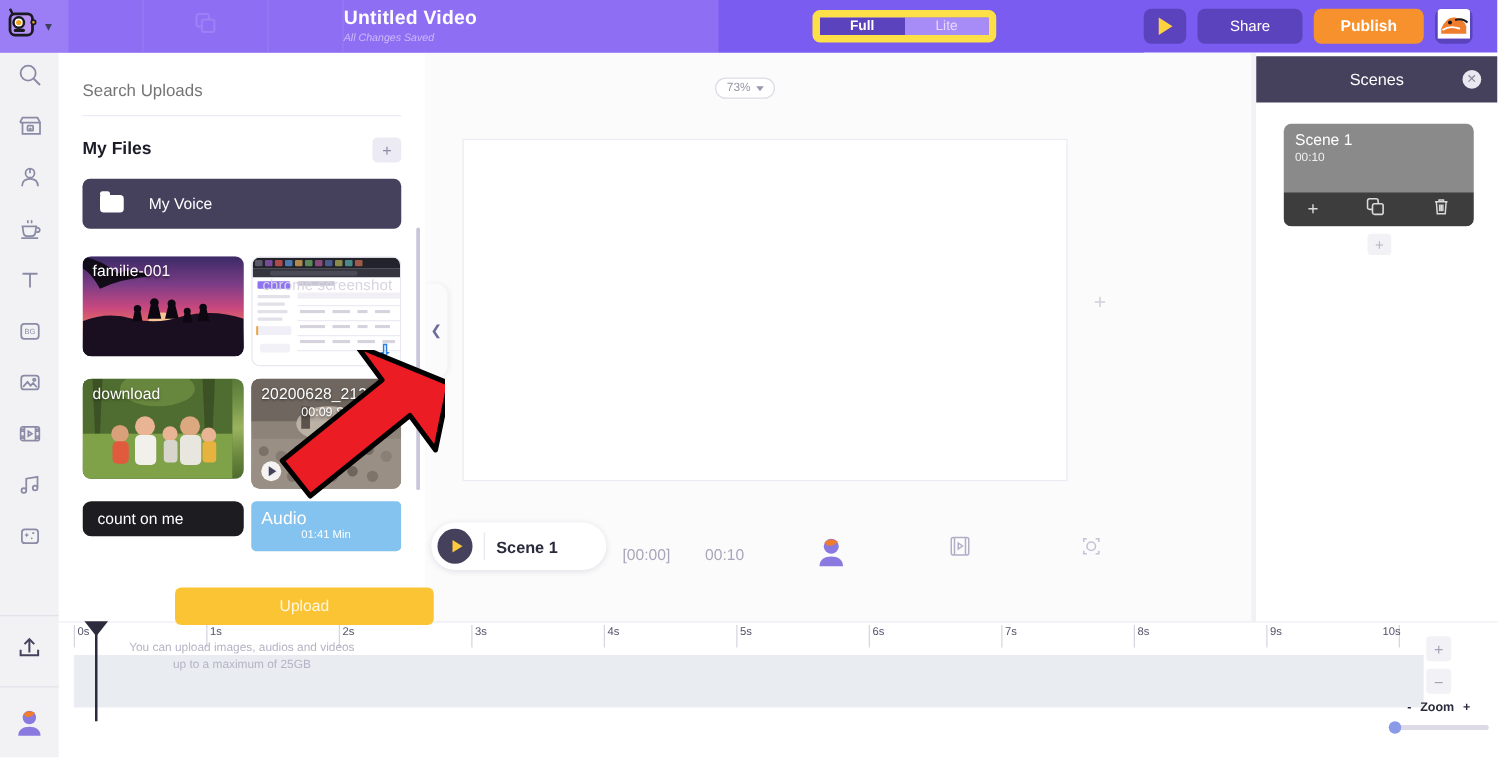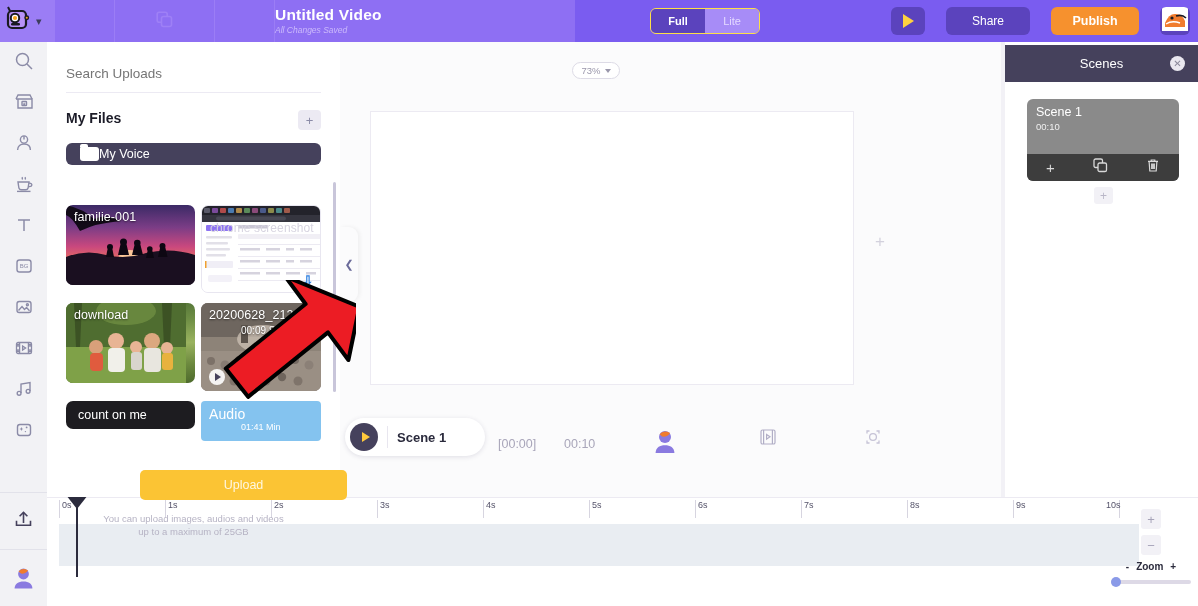--- a/index.html
+++ b/index.html
@@ -34,31 +34,31 @@
   .hdr-seg.s3 { width: 60px; }
   .hdr-title-wrap {
     flex: 0 0 auto; width: 300px; height: 42px; background: #8e6ff3;
     display: flex; flex-direction: column; align-items: flex-start; justify-content: center;
   }
   .hdr-title { color: #fff; font-size: 15.5px; font-weight: bold; letter-spacing: .2px; line-height: 16px; }
   .hdr-sub { color: #cbb9fb; font-size: 8.5px; font-style: italic; margin-top: 2px; }
   .hdr-spacer { flex: 1 1 auto; height: 42px; background: #7a5cf0; }
 
   .seg-toggle {
-    width: 110px; height: 26px; border: 1px solid #fde047; border-radius: 6px;
+    width: 147px; height: 26px; border: 6px solid #fde047; border-radius: 6px;
     display: flex; overflow: hidden; background: #8e6ff3;
   }
   .seg-toggle div {
     flex: 1; display: flex; align-items: center; justify-content: center;
     font-size: 11px; font-weight: bold;
   }
   .seg-on { background: #5b43bd; color: #ffffff; }
   .seg-off { background: #a78cf7; color: #e4d9ff; font-weight: normal !important; }
 
-  .hdr-right { display: flex; align-items: center; gap: 21px; padding-right: 8px; height: 42px; justify-content: space-between; }
+  .hdr-right { display: flex; align-items: center; gap: 9px; padding-right: 20px; height: 42px; justify-content: space-between; }
   .btn-play-sm {
     width: 34px; height: 28px; background: #5b43bd; border-radius: 6px;
     display: flex; align-items: center; justify-content: center;
   }
   .tri-yellow { width: 0; height: 0; border-left: 11px solid #ffd23f; border-top: 7px solid transparent; border-bottom: 7px solid transparent; }
   .btn-share {
     width: 84px; height: 28px; background: #5b43bd; border-radius: 6px; color: #fff;
     display: flex; align-items: center; justify-content: center; font-size: 12px;
   }
   .btn-publish {
@@ -103,22 +103,22 @@
   #files-head {
     display: flex; align-items: flex-start; justify-content: space-between;
     margin: 17px 19px 0 19px;
   }
   #files-title { font-size: 14px; font-weight: bold; color: #1c1c28; }
   #add-folder {
     width: 23px; height: 20px; background: #eceaf3; border-radius: 4px;
     display: flex; align-items: center; justify-content: center; color: #8b8ba7; font-size: 13px;
   }
   #folder-row {
-    margin: 13px 19px 0 19px; height: 22px; background: #45415c; border-radius: 6px;
-    display: flex; align-items: center; padding-left: 14px; gap: 0;
+    margin: 13px 19px 0 19px; height: 40px; background: #45415c; border-radius: 6px;
+    display: flex; align-items: center; padding-left: 14px; gap: 20px;
   }
   .folder-glyph { width: 19px; height: 14px; background: #fff; border-radius: 1px 3px 3px 3px; position: relative; }
   .folder-glyph:after { content:""; position:absolute; left:0; top:-3px; width:8px; height:3px; background:#fff; border-radius:2px 2px 0 0; }
   #folder-name { color: #fff; font-size: 12.5px; }
 
   #thumb-grid {
     position: absolute; left: 19px; top: 163px; width: 255px; height: 240px;
     display: grid; grid-template-columns: 129px 120px; grid-gap: 6px 6px;
     overflow: hidden;
   }

